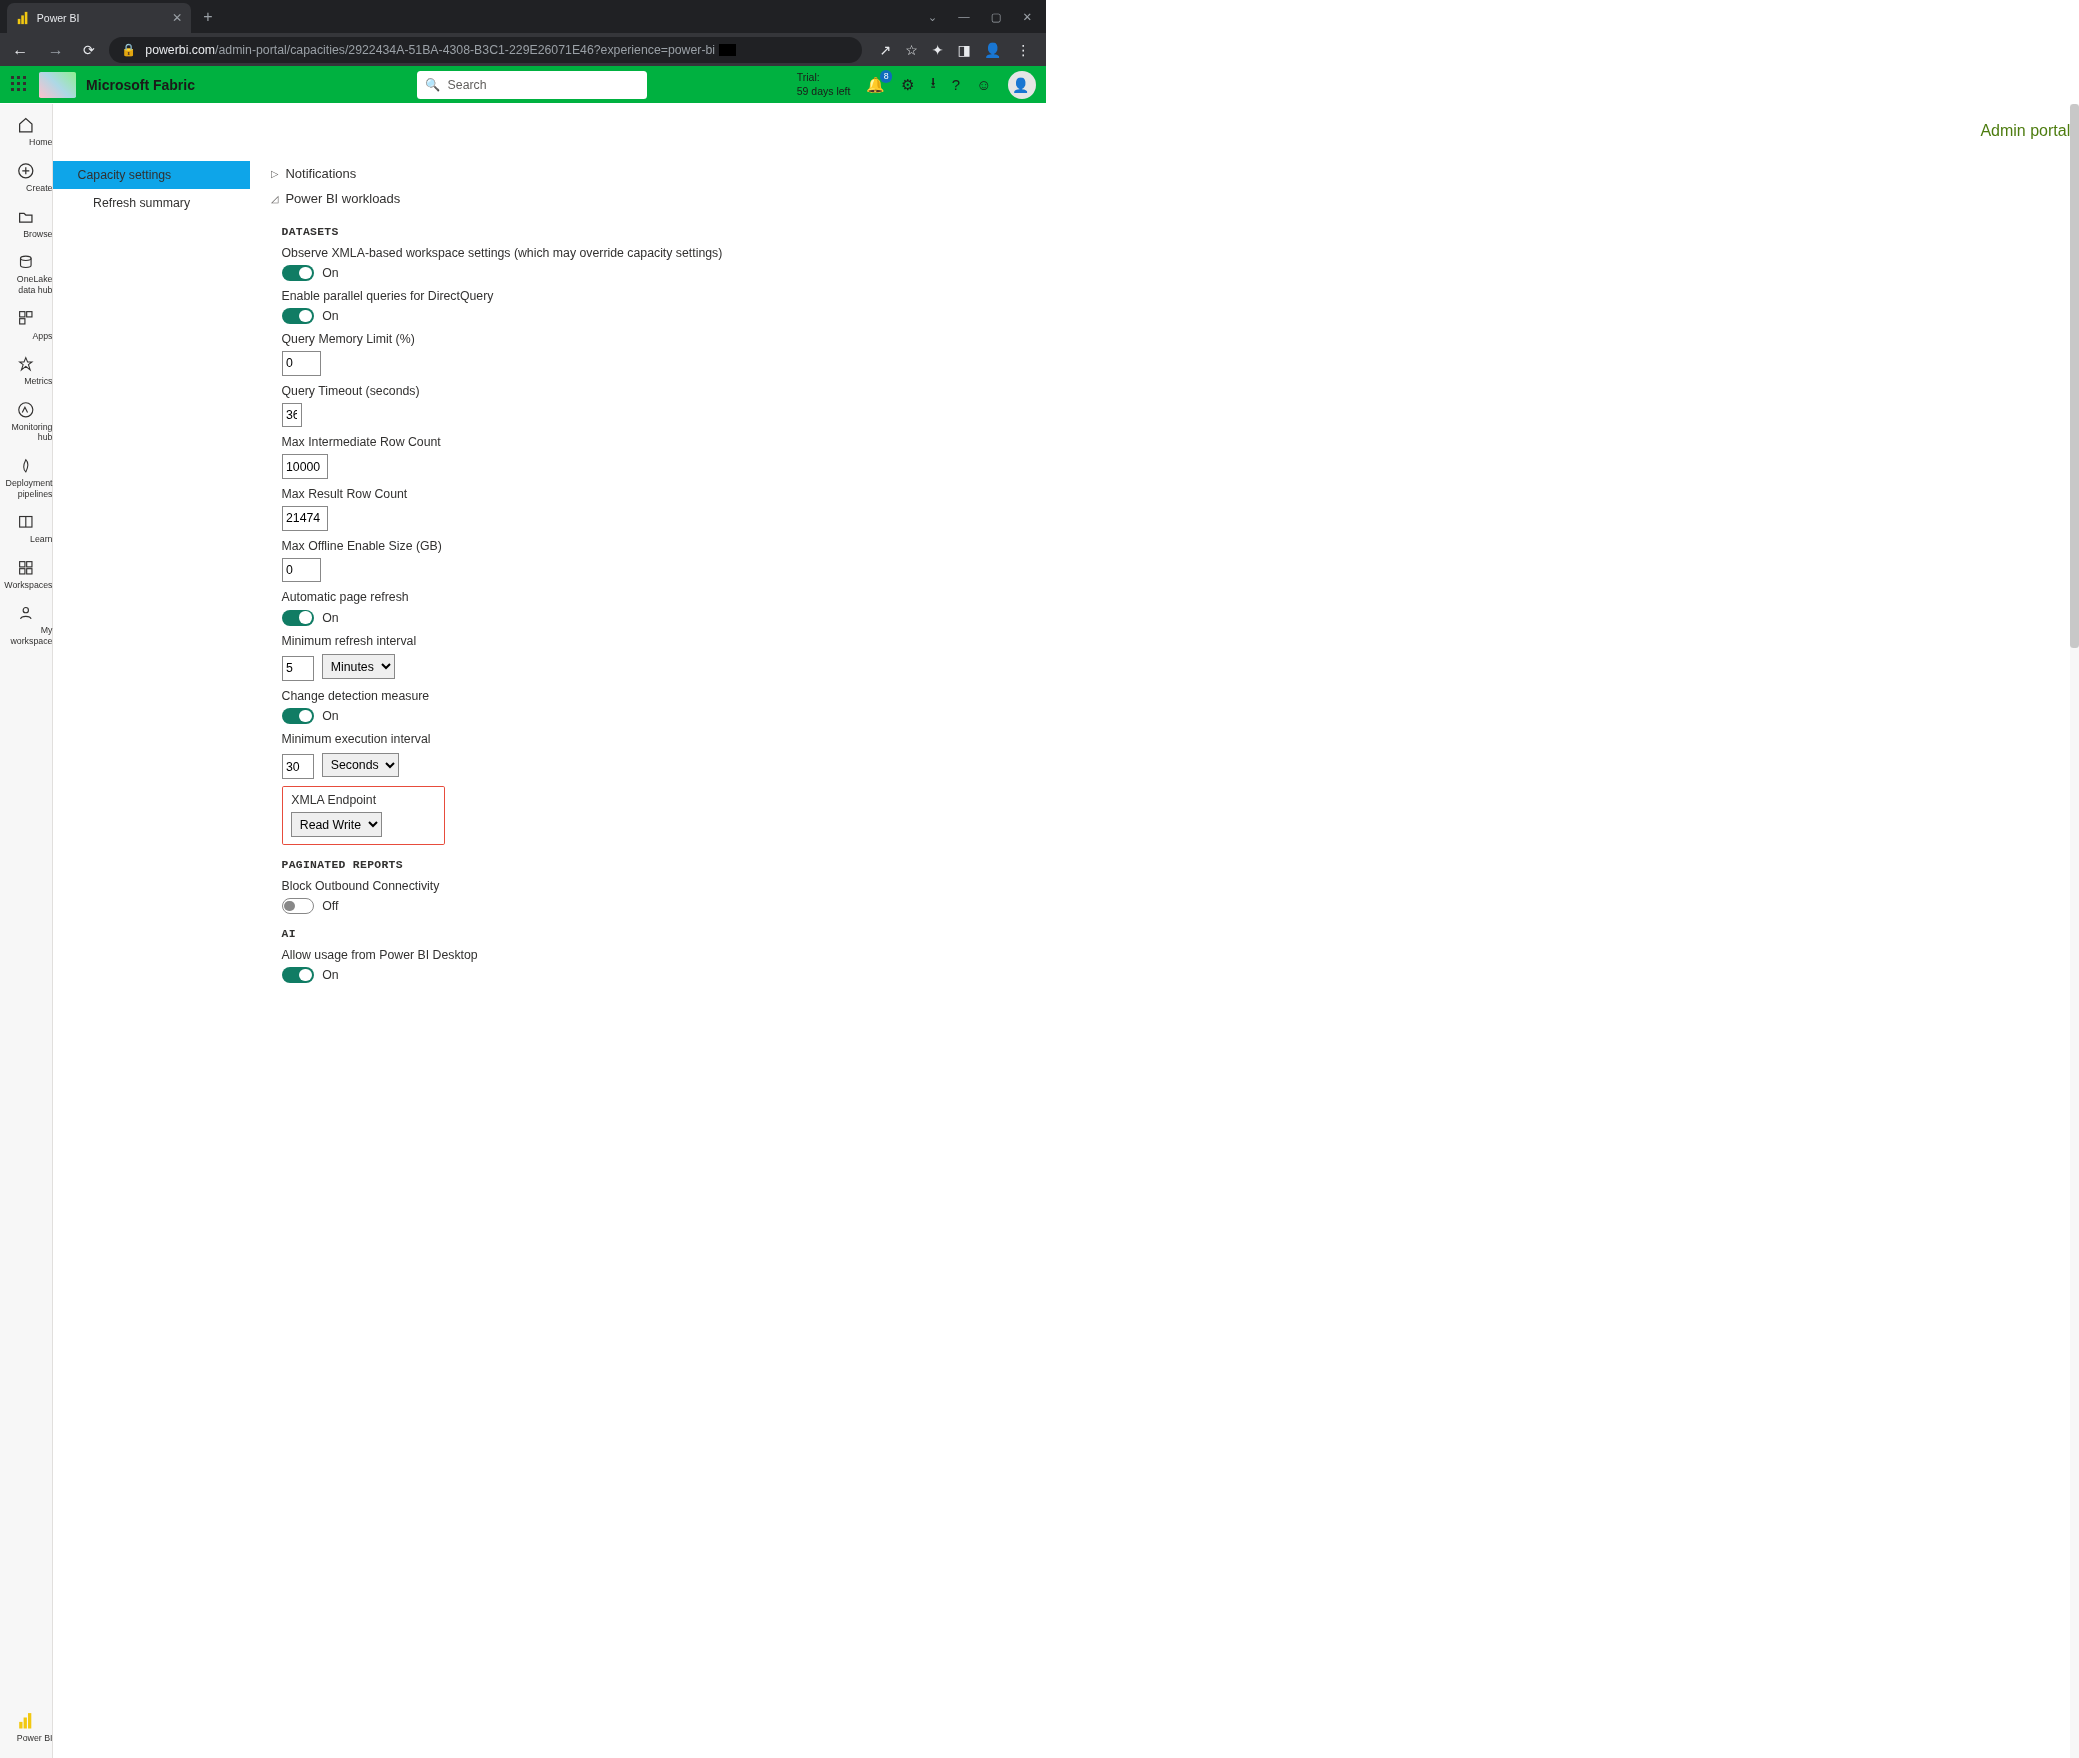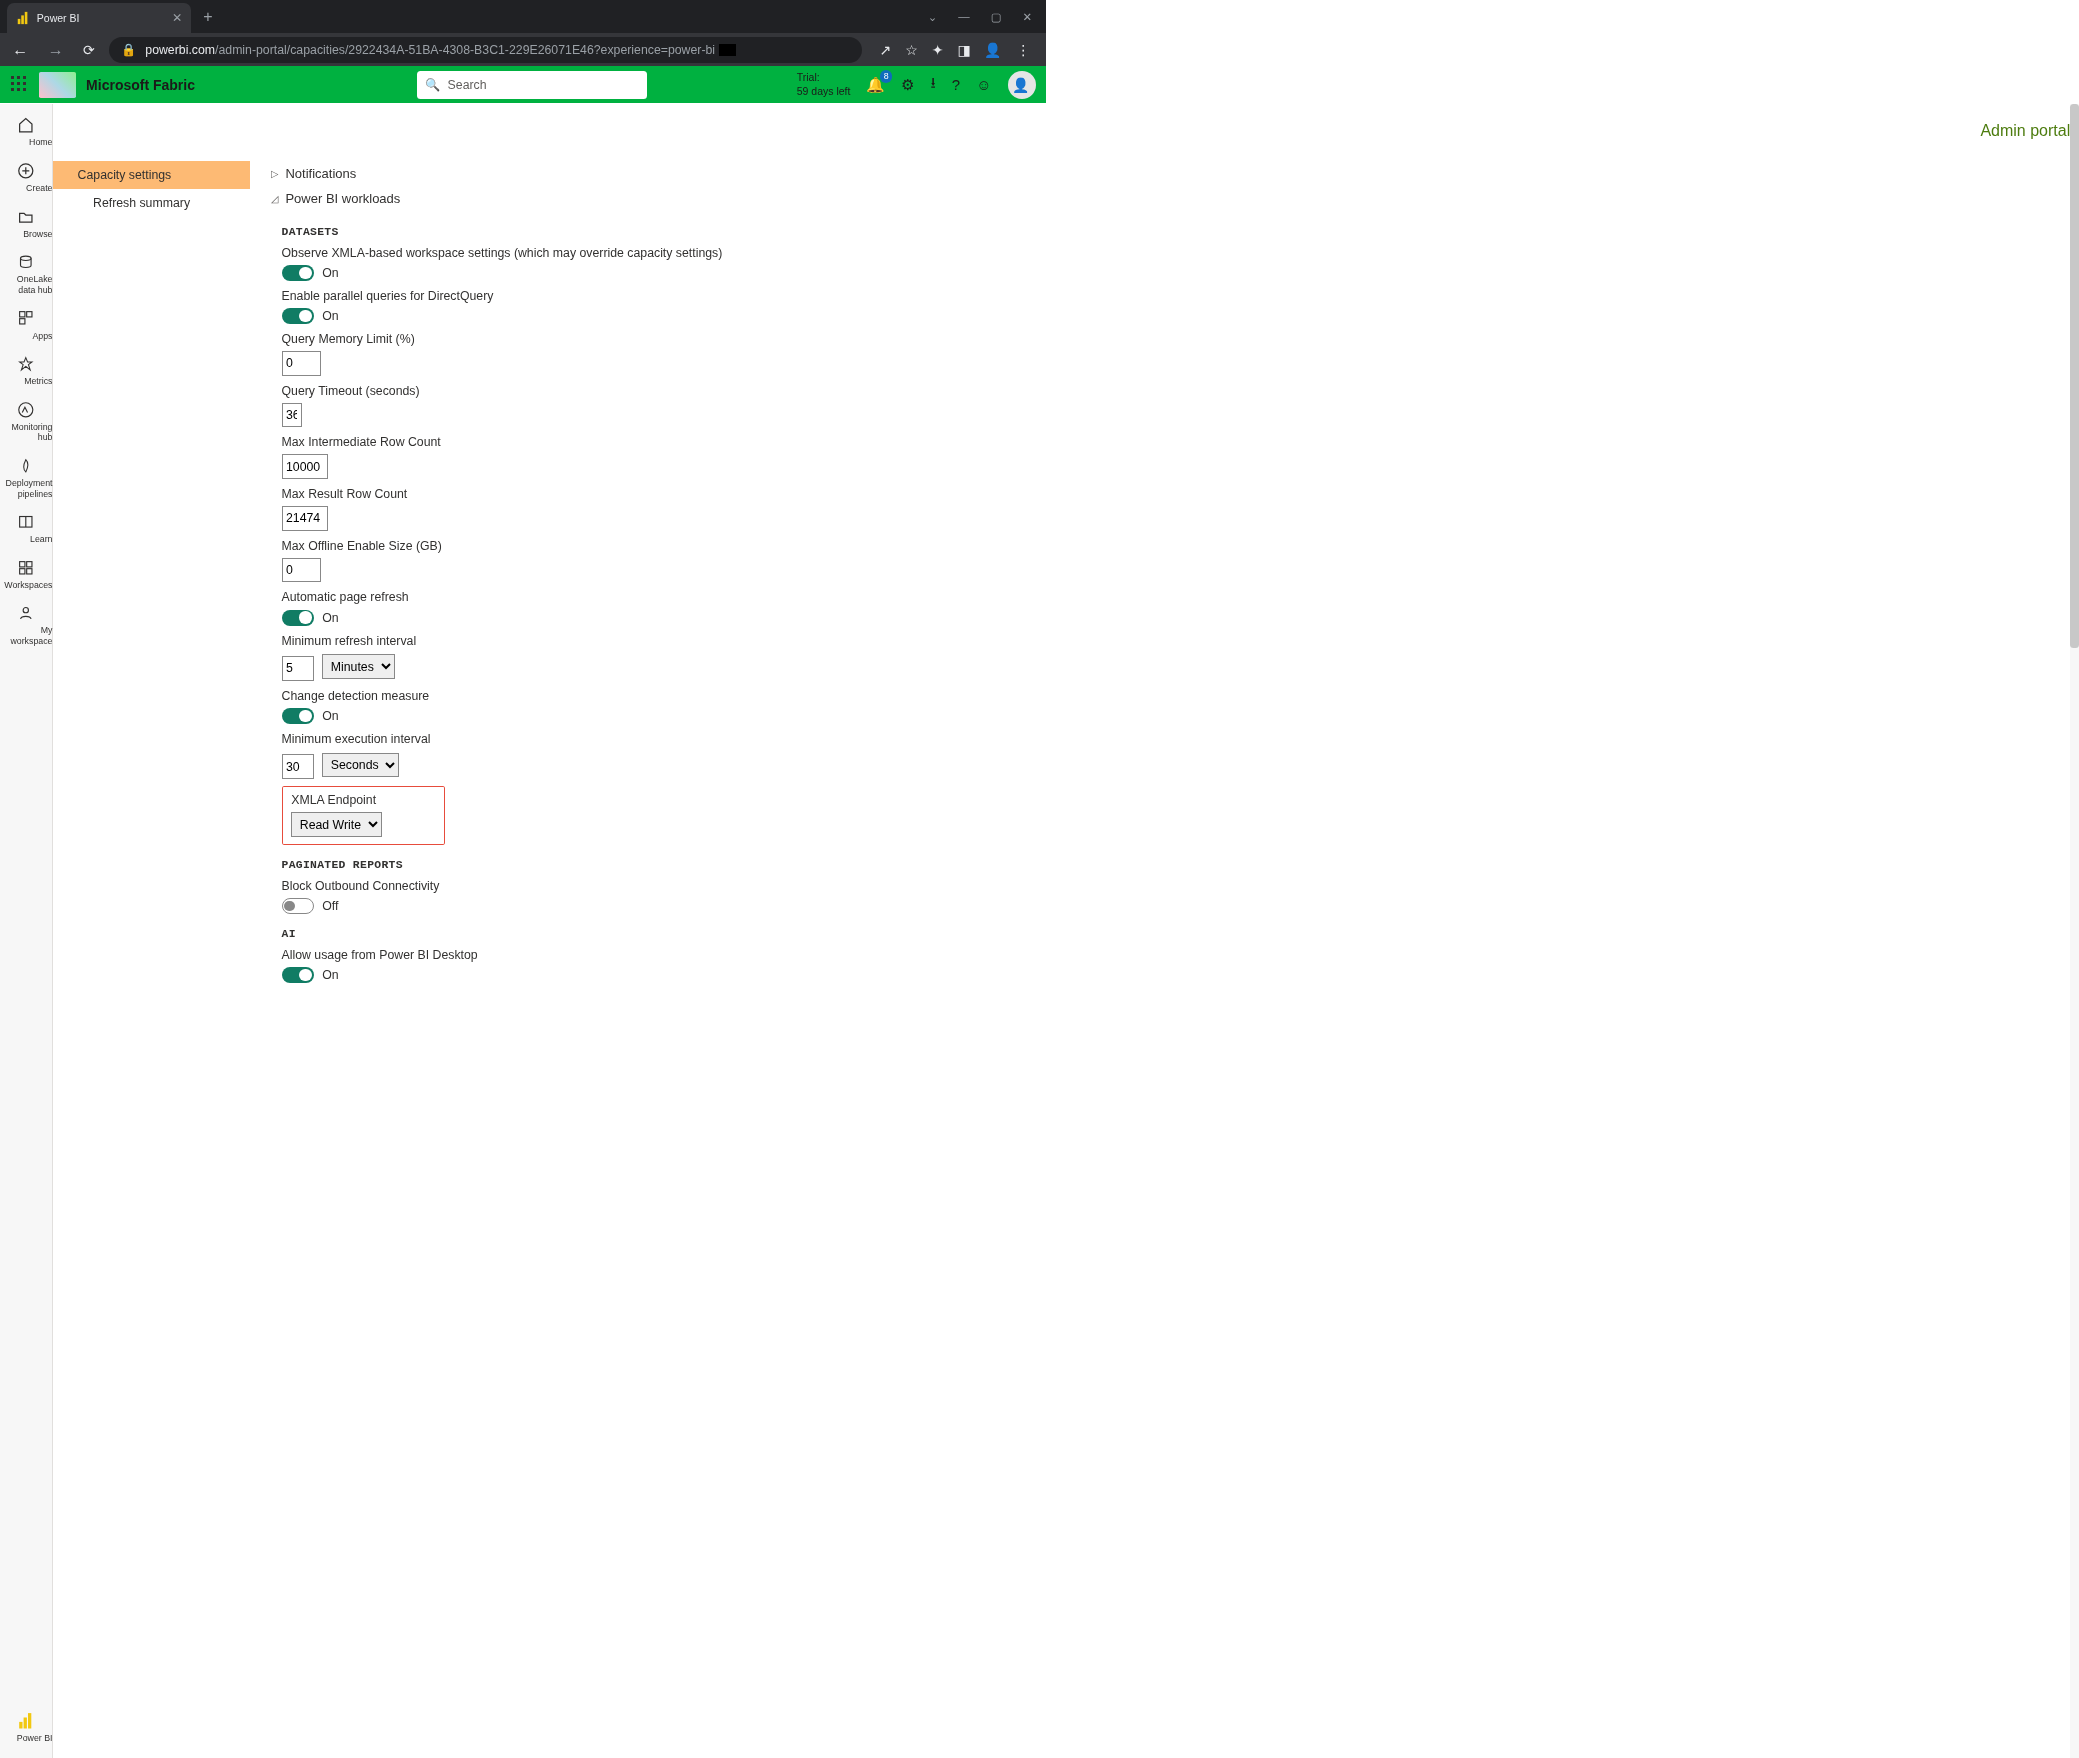--- a/index.html
+++ b/index.html
@@ -45,21 +45,21 @@
 .rail-item svg, .rail-item .ico { display: block; margin: 0 auto 3.5px; }
 .rail-bottom { margin-top: auto; margin-bottom: 7px; }
 .powerbi-logo { width: 17.6px; height: 17.6px; }
 
 
 .main-wrap { position: absolute; top: 104px; left: 53px; right: 8.8px; bottom: 0; overflow: hidden; }
 .page-title { font-size: 16px; font-weight: 400; color: #4d7c0f; margin: 17.6px 0 21px 23px; text-align: right; }
 .content-cols { display: flex; }
 .side-menu { width: 197px; }
 .side-item { padding: 7px 0 7px 24.6px; font-size: 12.3px; color: #323130; cursor: pointer; }
-.side-item.selected { background: #fdba74; }
+.side-item.selected { background: #0ea5e9; }
 .side-sub { padding-left: 40px; }
 
 .settings-col { flex: 1; padding-left: 21px; font-size: 12.3px; color: #323130; }
 .sec-header { display: flex; align-items: center; gap: 7px; padding: 5.3px 0; cursor: pointer; font-size: 13px; }
 .sec-header .tri { font-size: 9.7px; color: #605e5c; }
 .subsec-title { font-weight: 700; font-size: 11.4px; letter-spacing: 0.3px; margin-top: 14px; margin-bottom: 7px; font-family: Liberation Mono, monospace; }
 .field-lbl { display: block; margin-top: 7px; font-size: 12.3px; color: #323130; line-height: 1.35; }
 .inline-row { display: flex; align-items: center; gap: 8.8px; margin-top: 3.5px; }
 .toggle { width: 32px; height: 16px; border-radius: 8px; position: relative; cursor: pointer; }
 .toggle.on { background: #107c64; }

